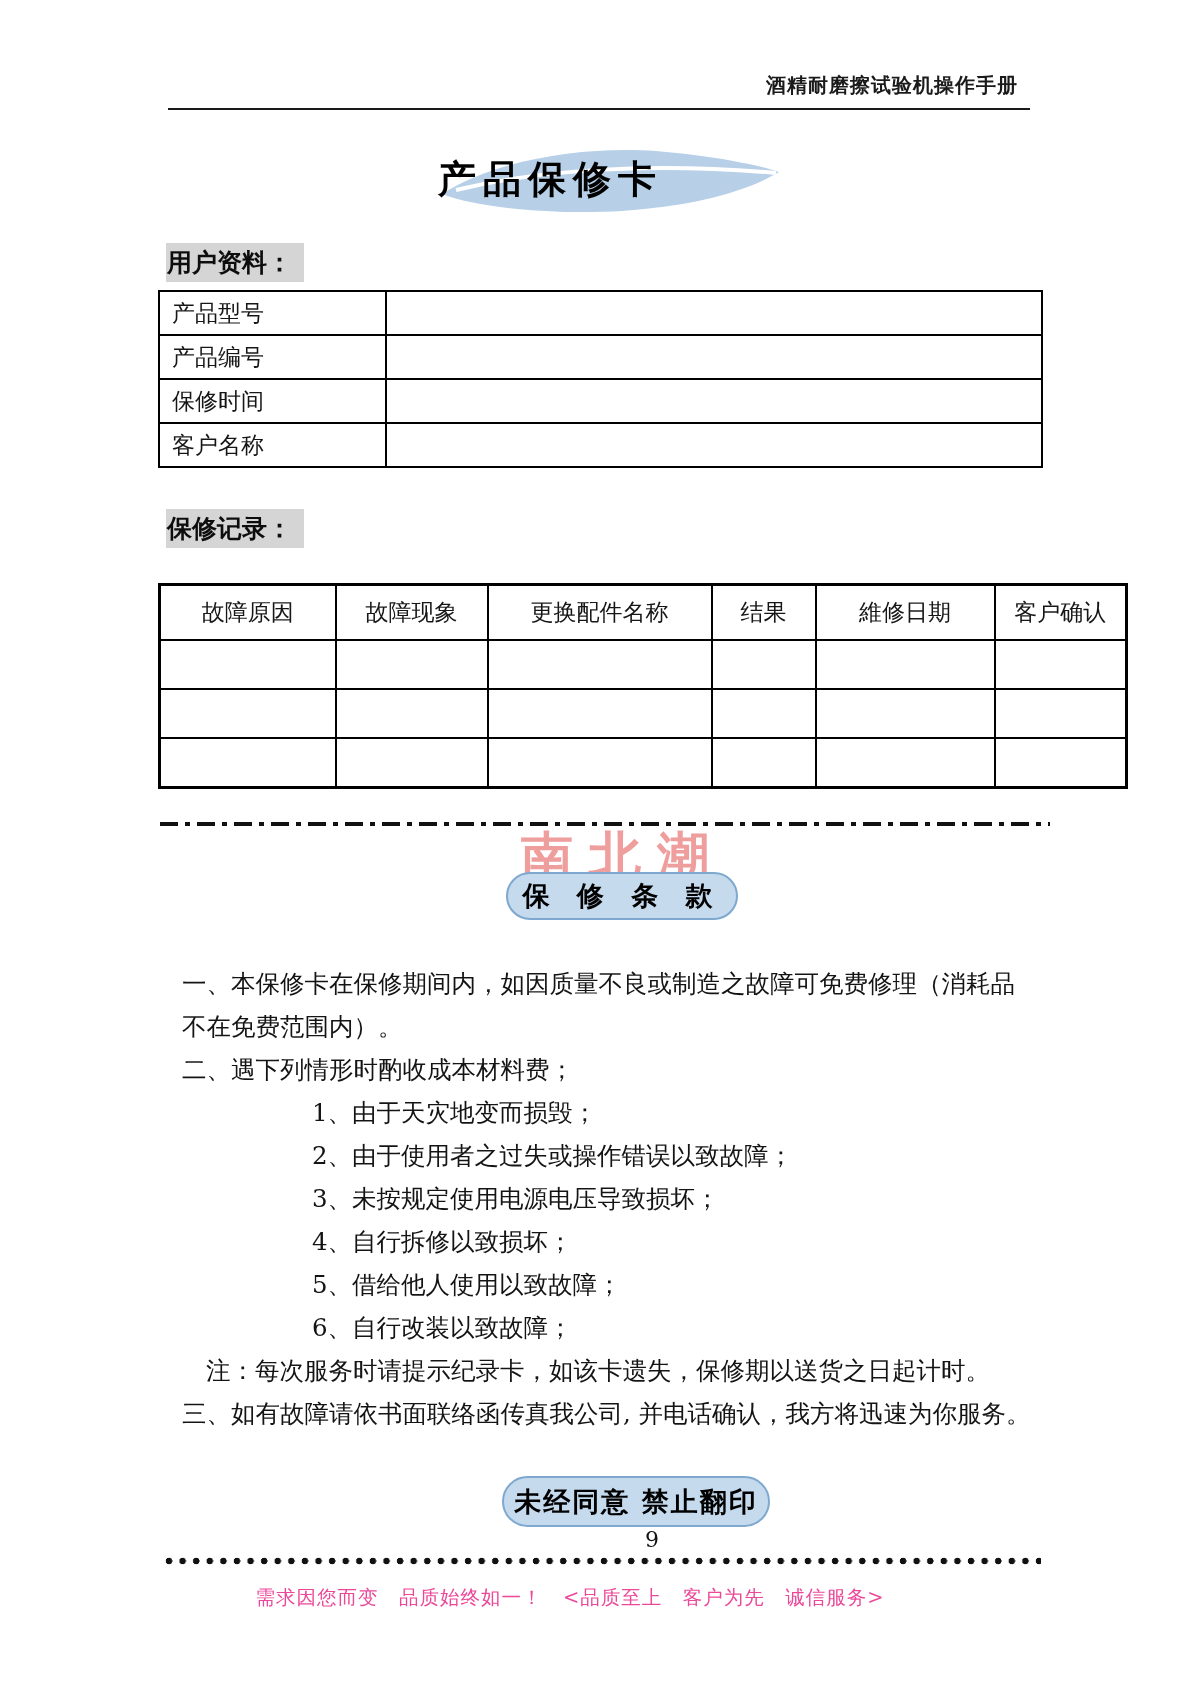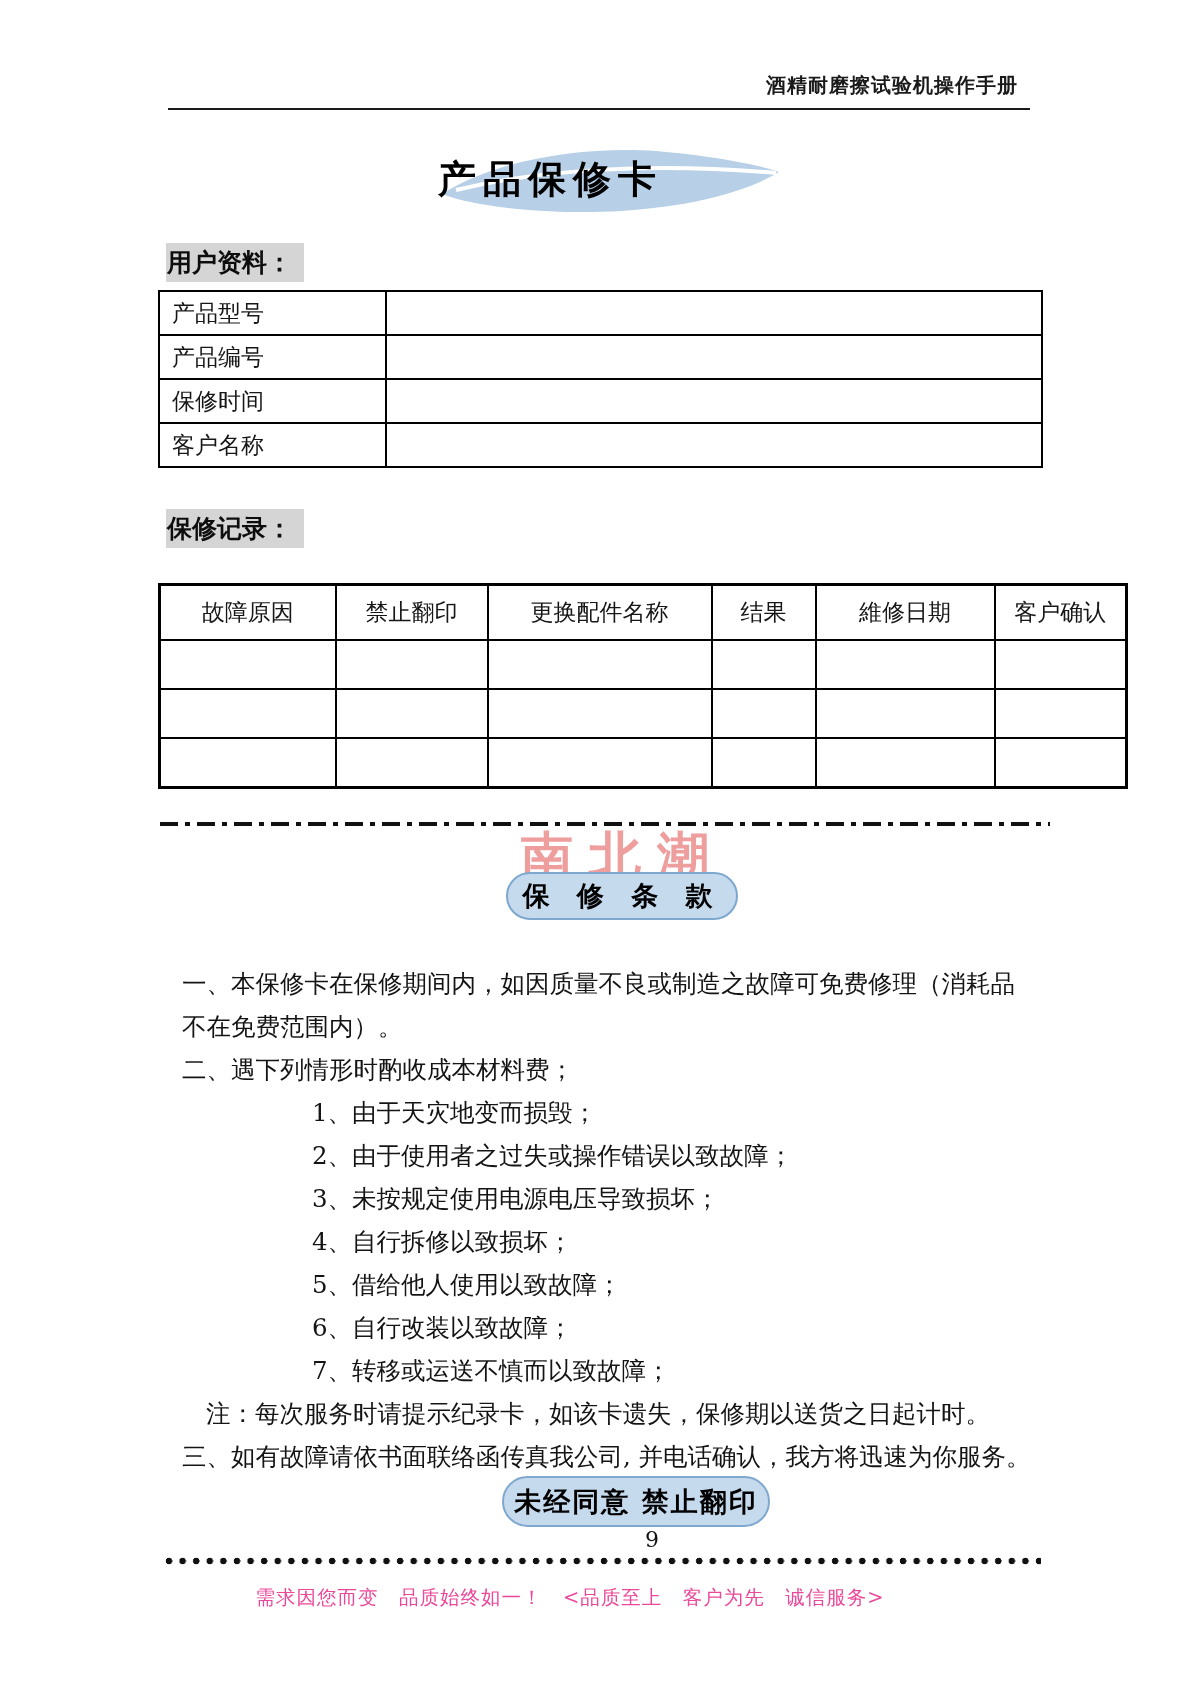--- a/index.html
+++ b/index.html
@@ -133,21 +133,21 @@
       <col style="width:176px">
         <col style="width:152px">
         <col style="width:224px">
       <col style="width:104px">
         <col style="width:179px">
         <col style="width:132px">
     </colgroup>
     <tbody>
         <tr>
       <th>故障原因</th>
-      <th>禁止翻印</th>
+      <th>故障现象</th>
       <th>更换配件名称</th>
       <th>结果</th>
       <th>維修日期</th>
       <th>客户确认</th>
     </tr>
     <tr>
       <td></td>
           <td></td>
       <td></td>
           <td></td>
@@ -183,21 +183,20 @@
   <div class="terms">
     <div class="line ind0">一、本保修卡在保修期间内，如因质量不良或制造之故障可免费修理（消耗品</div>
     <div class="line ind0">不在免费范围内）。</div>
     <div class="line ind0">二、遇下列情形时酌收成本材料费；</div>
     <div class="line ind2">1、由于天灾地变而损毁；</div>
     <div class="line ind2">2、由于使用者之过失或操作错误以致故障；</div>
     <div class="line ind2">3、未按规定使用电源电压导致损坏；</div>
     <div class="line ind2">4、自行拆修以致损坏；</div>
     <div class="line ind2">5、借给他人使用以致故障；</div>
     <div class="line ind2">6、自行改装以致故障；</div>
-    <div class="line ind2">7、转移或运送不慎而以致故障；</div>
     <div class="line ind1">注：每次服务时请提示纪录卡，如该卡遗失，保修期以送货之日起计时。</div>
     <div class="line ind0">三、如有故障请依书面联络函传真我公司, 并电话确认，我方将迅速为你服务。</div>
   </div>
 
   <div class="pill badge-notice">未经同意  禁止翻印</div>
 
   <div class="page-number">9</div>
 
   <div class="dotted-line"></div>
 

